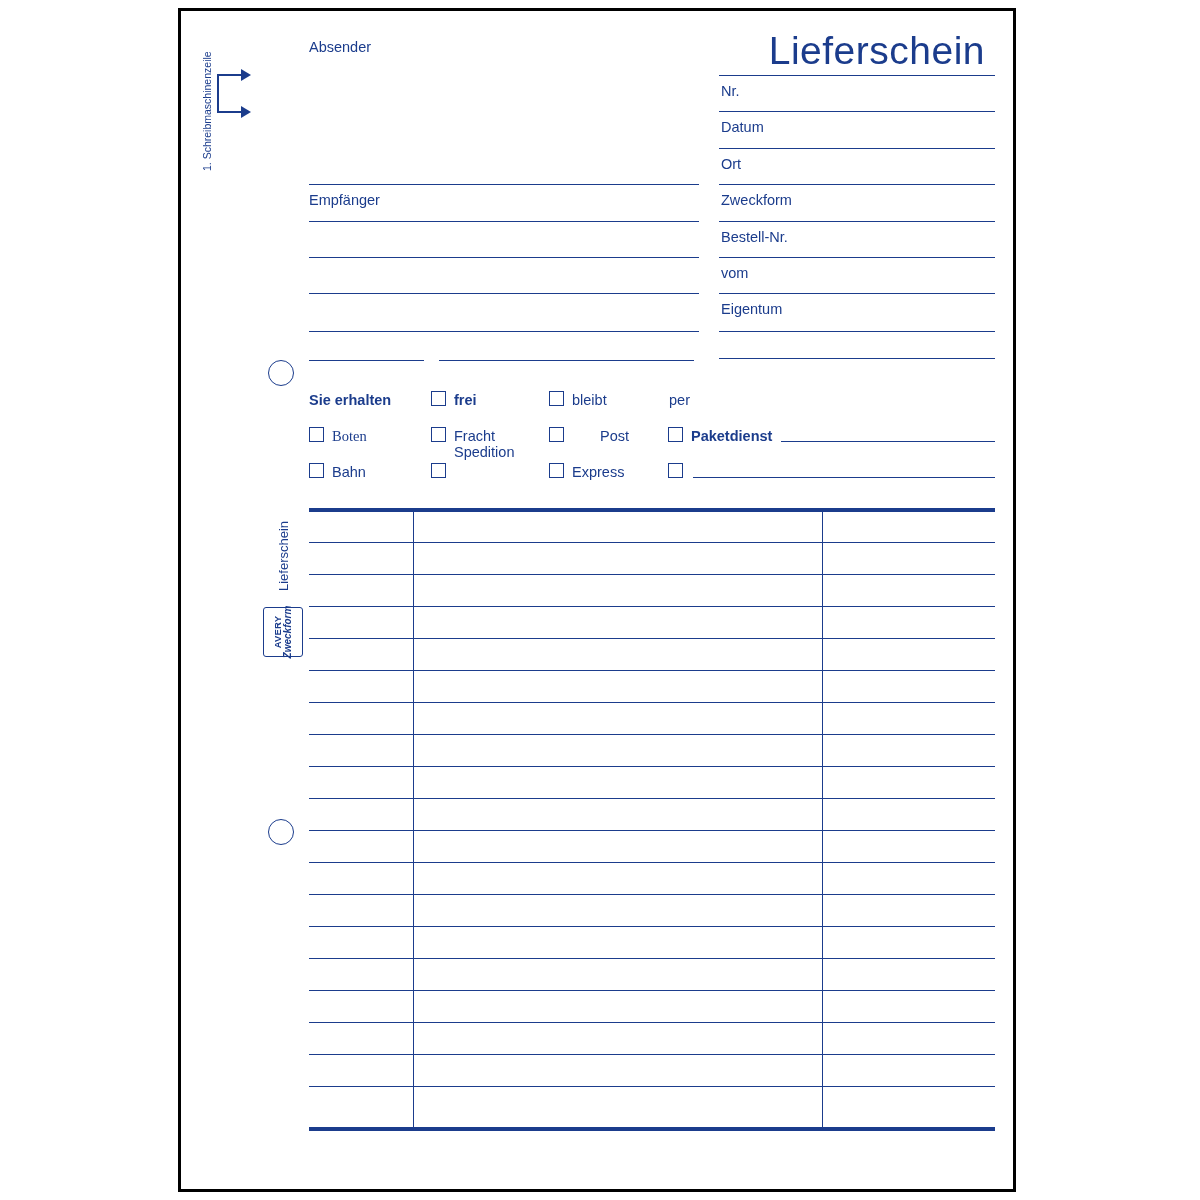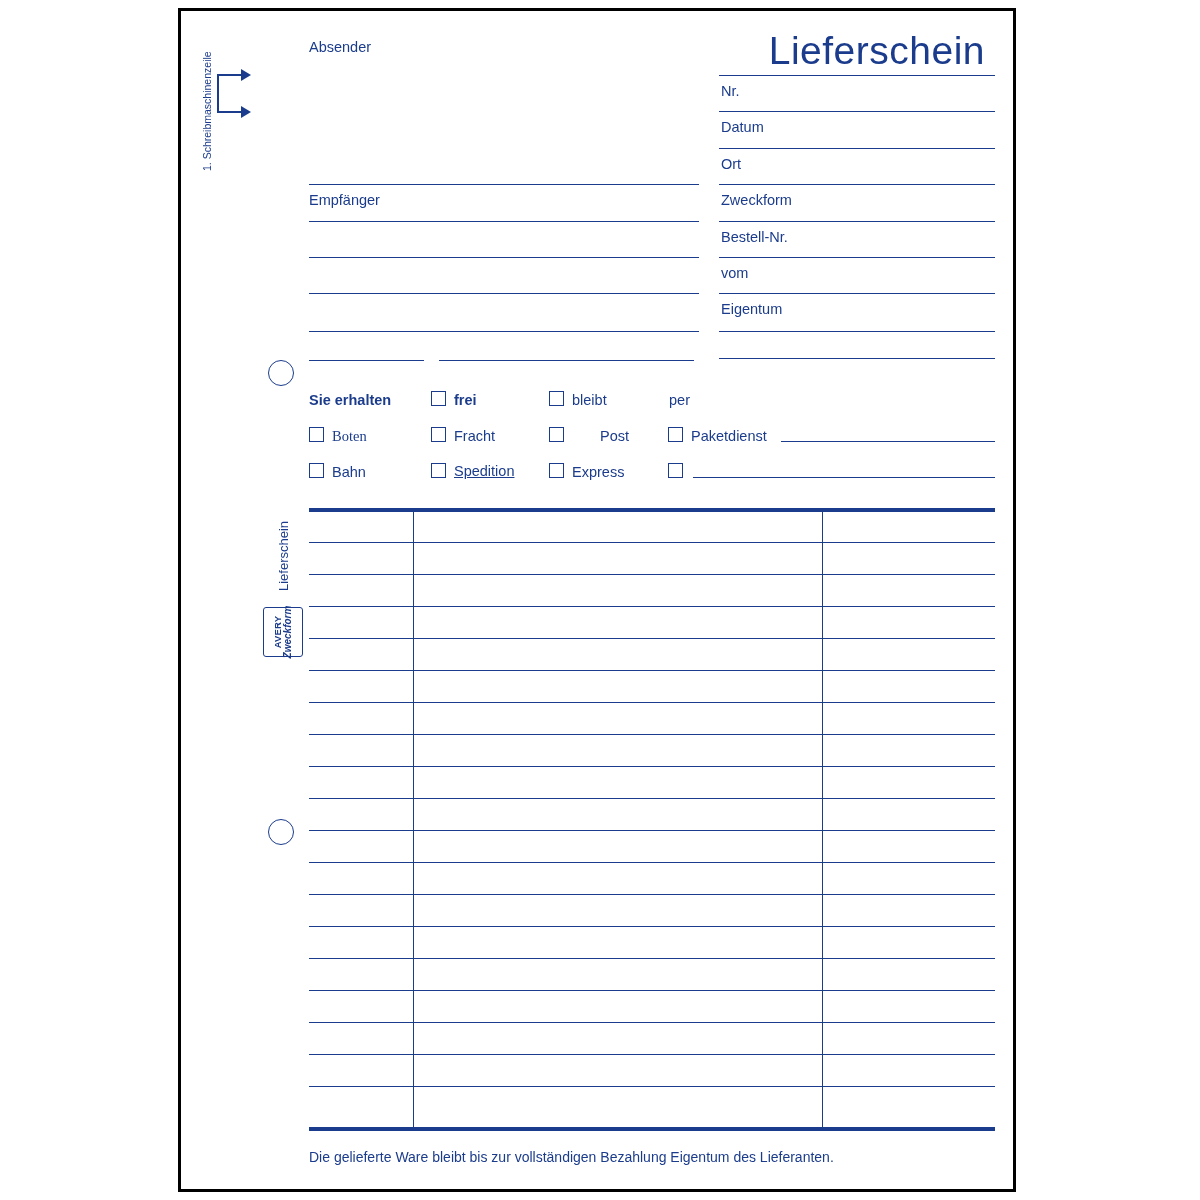--- a/index.html
+++ b/index.html
@@ -249,28 +249,28 @@
     <div class="cbx" style="left: 128px; top: 416px;"></div>
     <div class="lbl" style="left: 151px; top: 417px; font-family: Liberation Serif, serif;">Boten</div>
 
     <div class="cbx" style="left: 250px; top: 416px;"></div>
     <div class="lbl" style="left: 273px; top: 417px;">Fracht</div>
 
     <div class="cbx" style="left: 368px; top: 416px;"></div>
     <div class="lbl" style="left: 395px; top: 417px; margin-left: 24px;">Post</div>
 
     <div class="cbx" style="left: 487px; top: 416px;"></div>
-    <div class="lbl" style="left: 510px; top: 417px;">Paketdienst</div>
+    <div class="lbl" style="left: 510px; top: 417px; font-weight: bold;">Paketdienst</div>
     <div class="line" style="left: 600px; top: 430px; width: 214px;"></div>
 
     <div class="cbx" style="left: 128px; top: 452px;"></div>
     <div class="lbl" style="left: 151px; top: 453px;">Bahn</div>
 
     <div class="cbx" style="left: 250px; top: 452px;"></div>
-    <div class="lbl" style="left: 273px; top: 452px; text-decoration: underline;">Spedition</div>
+    <div class="lbl" style="left: 273px; top: 433px;">Spedition</div>
 
     <div class="cbx" style="left: 368px; top: 452px;"></div>
     <div class="lbl" style="left: 391px; top: 453px;">Express</div>
 
     <div class="cbx" style="left: 487px; top: 452px;"></div>
     <div class="lbl" style="left: 510px; top: 453px;"></div>
     <div class="line" style="left: 512px; top: 466px; width: 302px;"></div>
 
     <div class="thick" style="left: 128px; top: 497px; width: 686px;"></div>
     <div class="thick" style="left: 128px; top: 1116px; width: 686px;"></div>
@@ -290,16 +290,15 @@
     <div class="line" style="left:128px; top:819px;  width:686px;"></div>
     <div class="line" style="left:128px; top:851px;  width:686px;"></div>
     <div class="line" style="left:128px; top:883px;  width:686px;"></div>
     <div class="line" style="left:128px; top:915px;  width:686px;"></div>
     <div class="line" style="left:128px; top:947px;  width:686px;"></div>
     <div class="line" style="left:128px; top:979px;  width:686px;"></div>
     <div class="line" style="left:128px; top:1011px; width:686px;"></div>
     <div class="line" style="left:128px; top:1043px; width:686px;"></div>
     <div class="line" style="left:128px; top:1075px; width:686px;"></div>
 
-    <div id="footnote">Die gelieferte Ware bleibt bis zur vollständigen Bezahlung Eigentum des Lieferanten.</div>
 
   </div>
 </div>
 
 </body></html>

